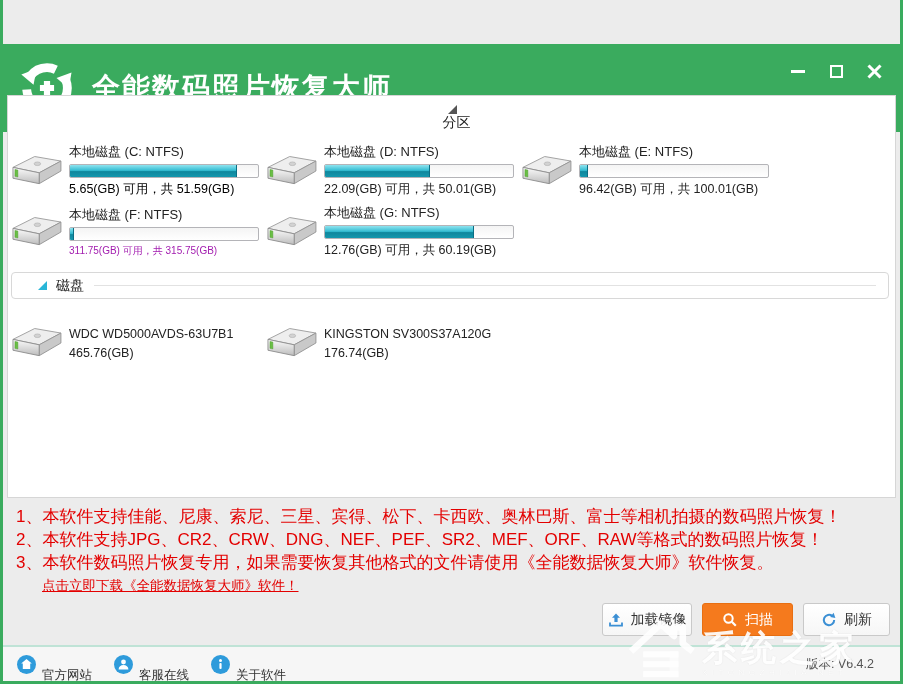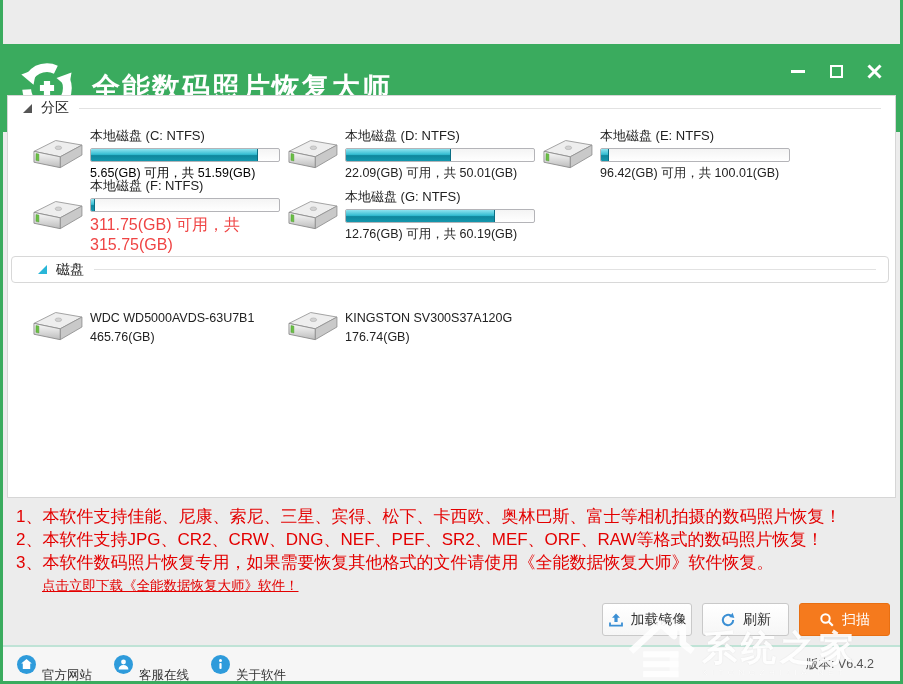--- a/index.html
+++ b/index.html
@@ -18,28 +18,28 @@
   .max-glyph { width:13px; height:13px; border:2px solid #fff; }
   .close-glyph { position:relative; width:15px; height:15px; }
   .close-glyph::before,.close-glyph::after { content:""; position:absolute; left:-1px; top:6px; width:17px; height:3px; background:#fff; }
   .close-glyph::before { transform:rotate(45deg); }
   .close-glyph::after { transform:rotate(-45deg); }
 
   
   .main { position:absolute; top:88px; left:0; right:0; bottom:0; }
   .panel { position:absolute; top:7px; left:4px; right:4px; height:403px; background:#fff; border:1px solid #d6d6d6; }
 
-  .sec-header { display:flex; align-items:center; padding:3px 14px 0 15px; }
+  .sec-header { display:flex; align-items:center; padding:9px 14px 0 15px;flex-direction:column; }
   .tri { width:9px; height:9px; flex:0 0 auto; }
   .sec-label { font-size:14px; color:#222; margin-left:9px; }
   .sec-rule { flex:1; border-top:1px solid #e2e2e2; margin-left:10px; }
 
   .disk-header-box { display:flex; align-items:center; margin:10px 6px 0 3px; height:27px; border:1px solid #d8d8d8; border-radius:4px; padding:0 12px 0 26px; background:#fff; }
 
-  .grid { display:flex; flex-wrap:wrap; padding-left:21px; margin-top:7px; }
+  .grid { display:flex; flex-wrap:wrap; margin-top:7px; }
   .pitem { width:255px; height:61px; display:flex; align-items:center; cursor:pointer; }
   .hdd-svg { width:57px; height:38px; flex:0 0 auto; margin-right:4px; }
   .pcol { display:flex; flex-direction:column; }
   .pname { font-size:13px; color:#222; margin-bottom:3px; }
   .ptrack { width:190px; height:14px; border:1px solid #b4b4b8; border-radius:2px; background:linear-gradient(#f4f4f4,#ffffff); overflow:hidden; margin-bottom:3px; }
   .pfill { height:100%; background:linear-gradient(#8fe3ef 0%, #35bdd2 45%, #0f879d 55%, #1497ad 100%); border-right:1px solid #0a6e84; }
   .ditem { width:255px; height:50px; display:flex; align-items:center; margin-top:12px; cursor:pointer; }
   .dname { font-size:12.5px; color:#222; margin-bottom:5px; }
   .dsize { font-size:12.5px; color:#222; }
 
@@ -169,21 +169,21 @@
 
           <div class="pitem">
             <svg class="hdd-svg" viewBox="0 0 62 42">
               <use href="#hdd"></use>
             </svg>
             <div class="pcol">
               <div class="pname">本地磁盘 (F: NTFS)</div>
               <div class="ptrack">
                 <div class="pfill" style="width: 2%;"></div>
               </div>
-              <div class="pusage" style="font-size:16px;color:#ef4444">311.75(GB) 可用，共 315.75(GB)</div>
+              <div class="pusage" style="font-size:10px;color:#a21caf">311.75(GB) 可用，共 315.75(GB)</div>
             </div>
           </div>
 
           <div class="pitem">
             <svg class="hdd-svg" viewBox="0 0 62 42">
               <use href="#hdd"></use>
             </svg>
             <div class="pcol">
               <div class="pname">本地磁盘 (G: NTFS)</div>
               <div class="ptrack">
@@ -235,33 +235,33 @@
     </div>
 
     <div class="actions">
       <div class="btn btn-plain">
         <svg viewBox="0 0 16 16">
           <path d="M8 1.5l4 4.2H9.6v4.2H6.4V5.7H4z" fill="#3b8fd4"></path>
           <path d="M2 10.5v3.2h12v-3.2" stroke="#3b8fd4" stroke-width="1.8" fill="none"></path>
         </svg>
         <span>加载镜像</span>
       </div>
+      <div class="btn btn-scan">
+        <svg viewBox="0 0 16 16">
+          <circle cx="6.5" cy="6.5" r="4.2" stroke="#fff" stroke-width="2" fill="none"></circle>
+          <path d="M9.8 9.8l4 4" stroke="#fff" stroke-width="2.2"></path>
+        </svg>
+        <span>扫描</span>
+      </div>
       <div class="btn btn-plain narrow">
         <svg viewBox="0 0 16 16">
           <path d="M13.2 8a5.2 5.2 0 1 1-1.9-4" stroke="#3b8fd4" stroke-width="2" fill="none"></path>
           <polygon points="12.6,0.8 14.4,6 9.2,5" fill="#3b8fd4"></polygon>
         </svg>
         <span>刷新</span>
-      </div>
-      <div class="btn btn-scan">
-        <svg viewBox="0 0 16 16">
-          <circle cx="6.5" cy="6.5" r="4.2" stroke="#fff" stroke-width="2" fill="none"></circle>
-          <path d="M9.8 9.8l4 4" stroke="#fff" stroke-width="2.2"></path>
-        </svg>
-        <span>扫描</span>
       </div>
     </div>
 
     <div class="footer">
       <div class="flink">
         <svg viewBox="0 0 19 19">
           <circle cx="9.5" cy="9.5" r="9.5" fill="#2e9bdb"></circle>
           <path d="M9.5 4l5.3 4.5h-1.6v5.6H5.8V8.5H4.2z" fill="#fff"></path>
         </svg>
         <span class="flink-label">官方网站</span>

